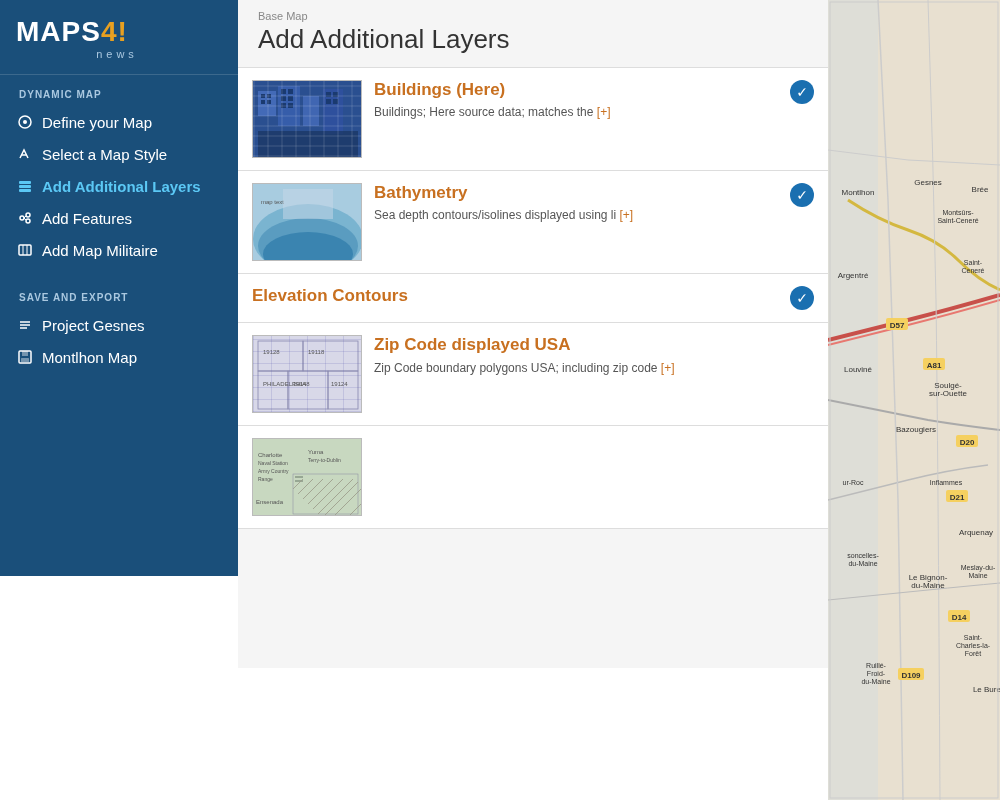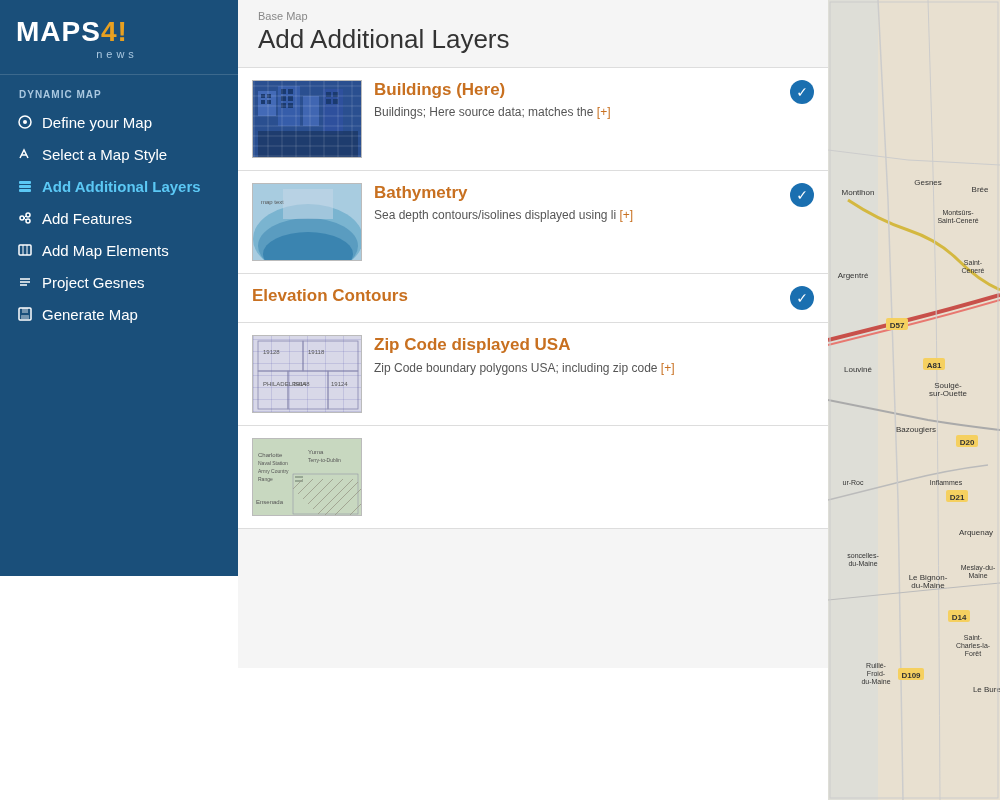--- a/index.html
+++ b/index.html
@@ -255,44 +255,45 @@
   </div>
 
   <div class="nav-item">
     <div class="nav-icon">
       <svg width="16" height="16" viewBox="0 0 16 16" fill="none">
         <rect x="2" y="3" width="12" height="10" rx="1" stroke="white" stroke-width="1.5" fill="none"></rect>
         <line x1="6" y1="3" x2="6" y2="13" stroke="white" stroke-width="1"></line>
         <line x1="10" y1="3" x2="10" y2="13" stroke="white" stroke-width="1"></line>
       </svg>
     </div>
-    <span>Add Map Elements</span>
-  </div>
-
+    <span>Add Map Militaire</span>
+  </div>
+
+  <div class="nav-section-label" style="margin-top:12px;">SAVE AND EXPORT</div>
 
   <div class="nav-item">
     <div class="nav-icon">
       <svg width="16" height="16" viewBox="0 0 16 16" fill="none">
         <line x1="3" y1="5" x2="13" y2="5" stroke="white" stroke-width="1.5"></line>
         <line x1="3" y1="8" x2="13" y2="8" stroke="white" stroke-width="1.5"></line>
         <line x1="3" y1="11" x2="10" y2="11" stroke="white" stroke-width="1.5"></line>
       </svg>
     </div>
     <span>Project Gesnes</span>
   </div>
 
   <div class="nav-item">
     <div class="nav-icon">
       <svg width="16" height="16" viewBox="0 0 16 16" fill="none">
         <rect x="2" y="2" width="12" height="12" rx="1" stroke="white" stroke-width="1.5" fill="none"></rect>
         <rect x="5" y="2" width="6" height="5" fill="white" opacity="0.4"></rect>
         <rect x="4" y="9" width="8" height="4" rx="0.5" fill="white" opacity="0.4"></rect>
       </svg>
     </div>
-    <span>Generate Map</span>
+    <span>Montlhon Map</span>
   </div>
 </div>
 
 <div id="main-content">
   <div id="main-header">
     <div class="breadcrumb-text">Base Map</div>
     <div class="page-title">Add Additional Layers</div>
   </div>
 
   <div id="layers-list">

